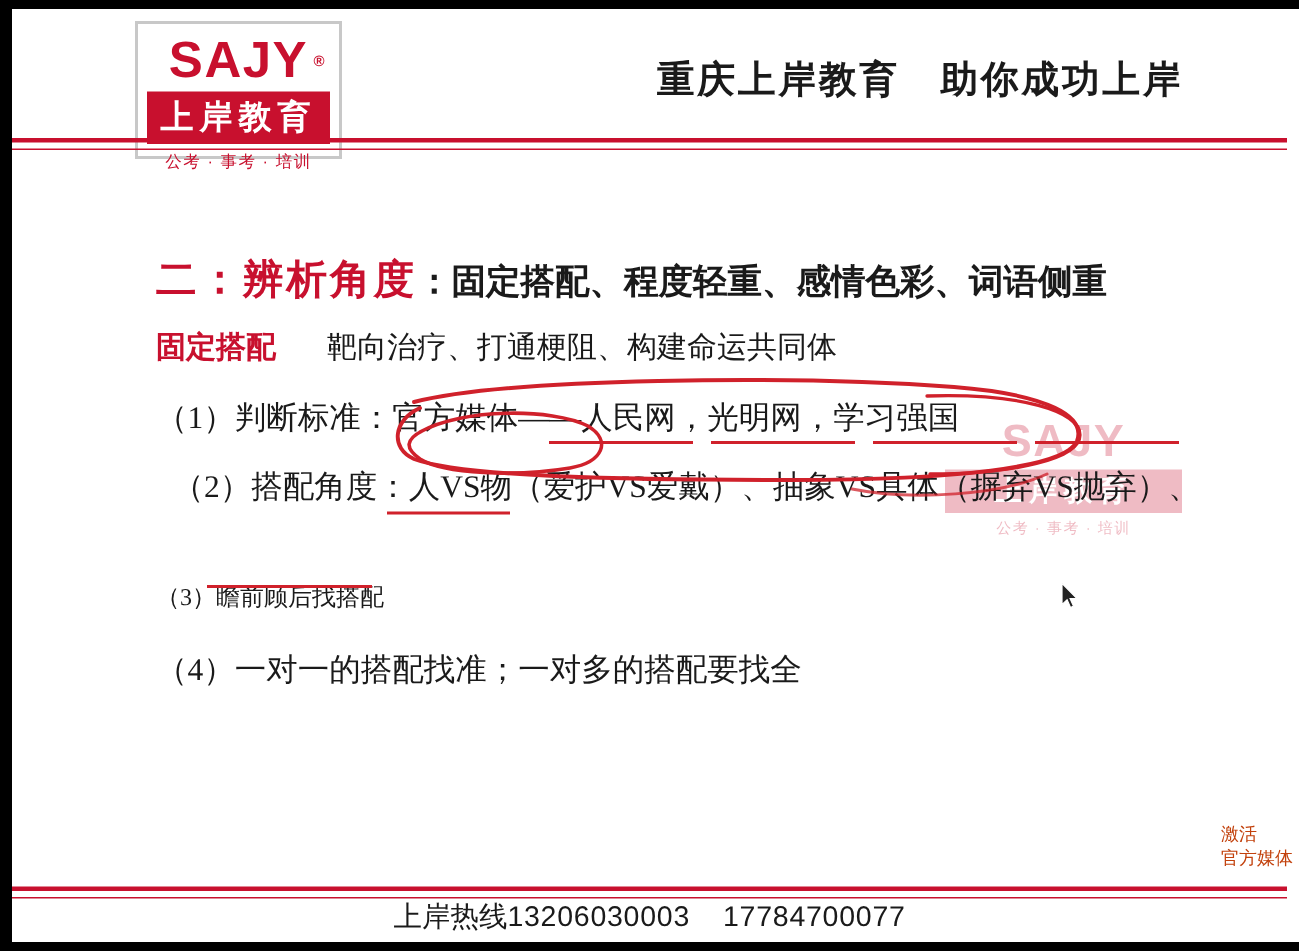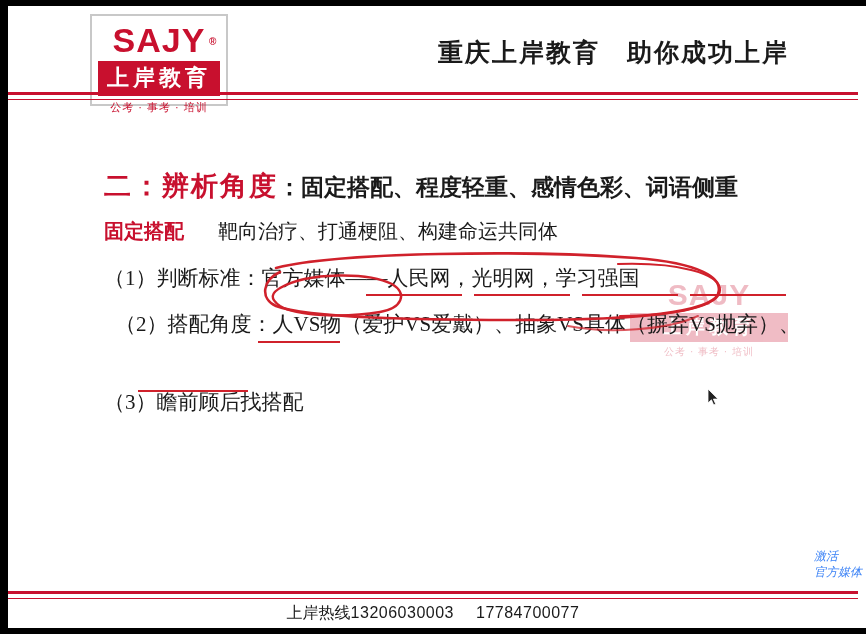--- a/index.html
+++ b/index.html
@@ -148,21 +148,21 @@
     color: #c8102e;
     font-weight: bold;
   }
   .sub-black {
     color: #1a1a1a;
     padding-left: 34px;
   }
   .item1 { left: 96px; top: 158px; font-size: 21px; }
   .item2 { left: 96px; top: 204px; font-size: 21px; margin-left: 11px; }
   .item2b { left: 56px; top: 240px; font-size: 21px; }
-  .item3 { left: 96px; top: 282px; font-size: 21px; }
+  .item3 { left: 96px; top: 282px; font-size: 16px; }
   .item4 { left: 96px; top: 326px; font-size: 21px; }
 
   
   .u {
     position: absolute;
     border-top: 2px solid #d0212b;
     height: 0;
   }
   .u1 { left: 358px; top: 188px; width: 96px; }
   .u2 { left: 466px; top: 188px; width: 96px; }
@@ -225,25 +225,24 @@
     height: 18px;
     pointer-events: none;
   }
 
   
   .activate {
     position: absolute;
     right: 16px;
     bottom: 48px;
     text-align: left;
-    color: #3b82f6;
+    color: #c2410c;
     font-size: 12px;
     line-height: 16px;
     font-family: "Liberation Sans", sans-serif;
-    font-style: italic;
   }
 
   
   .footer-rule {
     position: absolute;
     left: 0;
     bottom: 34px;
     width: 850px;
     border-top: 3px solid #c8102e;
   }
@@ -253,21 +252,21 @@
     bottom: 29px;
     width: 850px;
     border-top: 1px solid #c8102e;
   }
   .footer-text {
     position: absolute;
     left: 0;
     bottom: 4px;
     width: 850px;
     text-align: center;
-    font-size: 16px;
+    font-size: 19px;
     color: #1a1a1a;
     font-family: "Liberation Serif", serif;
   }
   .footer-text .num {
     font-family: "Liberation Sans", sans-serif;
     letter-spacing: 0.5px;
   }
   .footer-text .num2 { margin-left: 22px; }
 </style>
 </head>
@@ -302,20 +301,21 @@
         <span class="heading-red">二：辨析角度</span><span class="heading-rest">：固定搭配、程度轻重、感情色彩、词语侧重</span>
       </div>
 
       <div class="line sub-line">
         <span class="sub-red">固定搭配</span><span class="sub-black">靶向治疗、打通梗阻、构建命运共同体</span>
       </div>
 
       <div class="line item1">（1）判断标准：官方媒体——人民网，光明网，学习强国</div>
       <div class="line item2">（2）搭配角度：人VS物（爱护VS爱戴）、抽象VS具体（摒弃VS抛弃）、</div>
       <div class="line item3">（3）瞻前顾后找搭配</div>
+      <div class="line item4">（4）一对一的搭配找准；一对多的搭配要找全</div>
 
       <div class="u u1"></div>
       <div class="u u2"></div>
       <div class="u u3"></div>
       <div class="u u4"></div>
       <div class="u u5"></div>
       <div class="u u6"></div>
 
       <svg class="ink" viewBox="0 0 850 480" xmlns="http://www.w3.org/2000/svg">
         <path d="M272 182 C 300 166, 360 166, 384 178 C 400 188, 394 202, 372 206 C 336 212, 288 210, 272 200 C 262 193, 262 187, 274 181" fill="none" stroke="#d0212b" stroke-width="2.4" stroke-linecap="round"></path>

